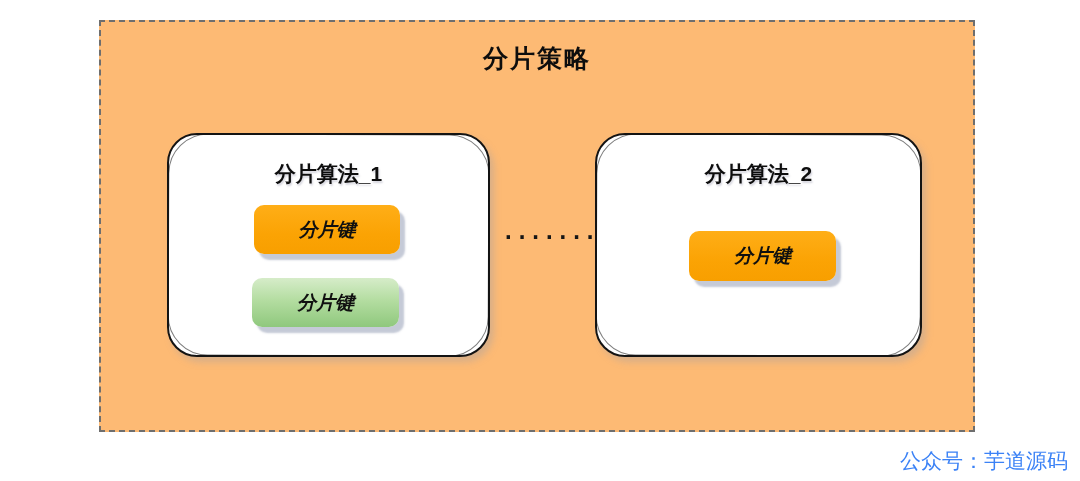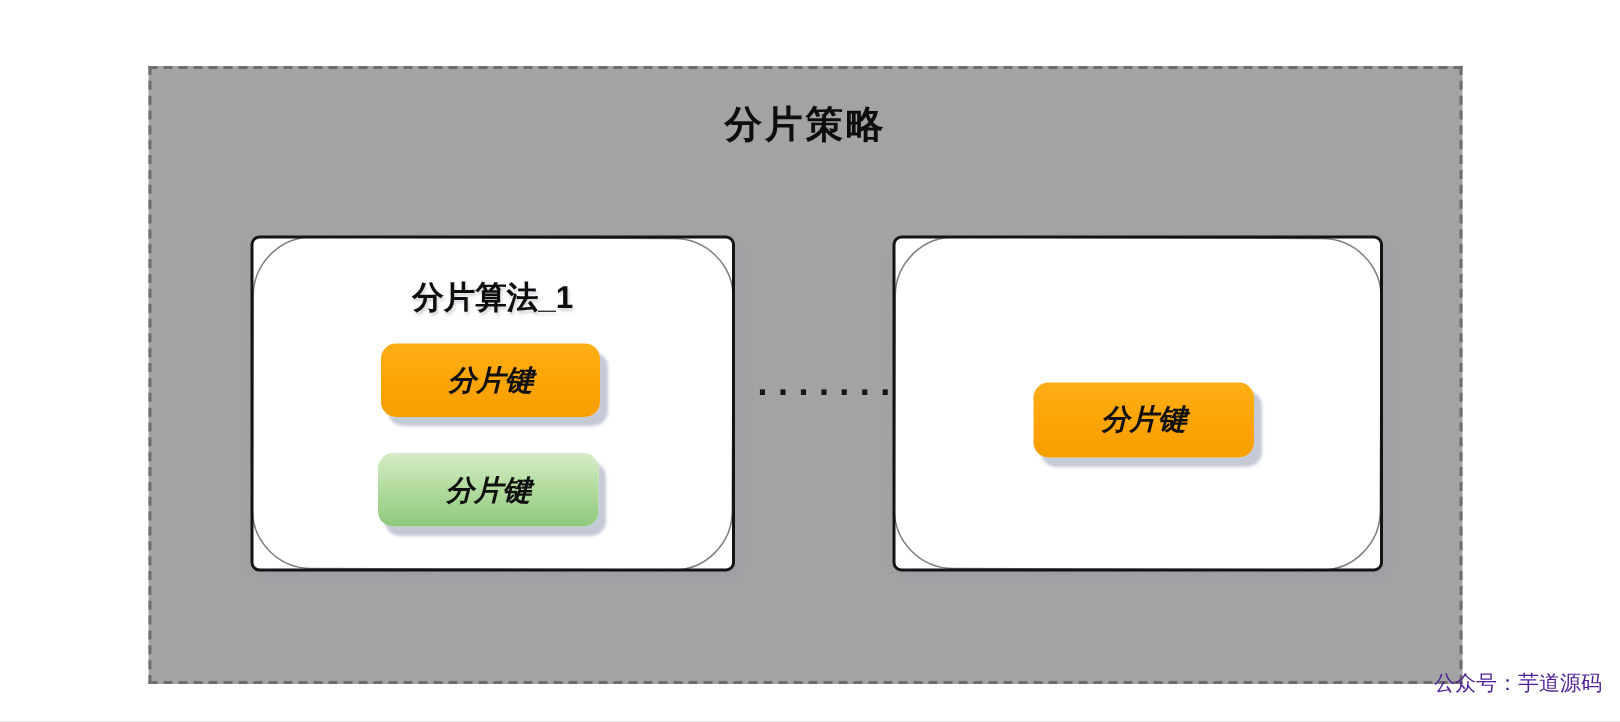--- a/index.html
+++ b/index.html
@@ -6,45 +6,45 @@
   html, body { width: 1080px; height: 481px; background: #ffffff; overflow: hidden; }
   body {
     position: relative;
     font-family: "Liberation Sans", "DejaVu Sans", sans-serif;
     color: #111;
   }
 
   
   .strategy-frame {
     position: absolute;
-    left: 99px; top: 44px;
+    left: 99px; top: 20px;
     width: 876px; height: 412px;
     border: 2px dashed #6e6e6e;
-    background: #a3a3a3;
+    background: #fdba74;
   }
 
   .diagram-title {
     position: absolute;
     left: 0; top: 20px;
     width: 100%;
     text-align: center;
     font-size: 25px;
     font-weight: bold;
     letter-spacing: 2px;
     color: #0d0d0d;
   }
 
   
   .algo-box {
     position: absolute;
     top: 111px;            
     height: 224px;
     background: #ffffff;
     border: 2.5px solid #141414;
-    border-radius: 6px;
+    border-radius: 30px;
     box-shadow: 4px 5px 7px rgba(150,155,175,0.35);
   }
   .algo-box::before {       
     content: "";
     position: absolute;
     inset: -1px;
     border: 1.2px solid rgba(20,20,20,0.55);
     border-radius: 40px;
     transform: rotate(0.25deg);
     pointer-events: none;
@@ -94,40 +94,41 @@
     font-size: 21px;
     font-weight: bold;
     letter-spacing: 1px;
     color: #161616;
     font-family: "DejaVu Sans Mono", monospace;
   }
 
   .watermark {
     position: absolute;
     right: 12px; top: 447px;
-    font-size: 14px;
-    color: #4c1d95;
+    font-size: 21px;
+    color: #3b82f6;
     font-family: Liberation Serif, serif;
     white-space: nowrap;
   }
 </style>
 </head>
 <body>
 
 <div class="strategy-frame">
 
   <div class="diagram-title">分片策略</div>
 
   <div class="algo-box left">
     <div class="algo-title">分片算法_1</div>
     <div class="shard-key orange key-1-1">分片键</div>
     <div class="shard-key green key-1-2">分片键</div>
   </div>
 
   <div class="ellipsis-dots">.......</div>
 
   <div class="algo-box right">
+    <div class="algo-title">分片算法_2</div>
     <div class="shard-key orange key-2-1">分片键</div>
   </div>
 
 </div>
 
 <div class="watermark">公众号：芋道源码</div>
 
 </body></html>

